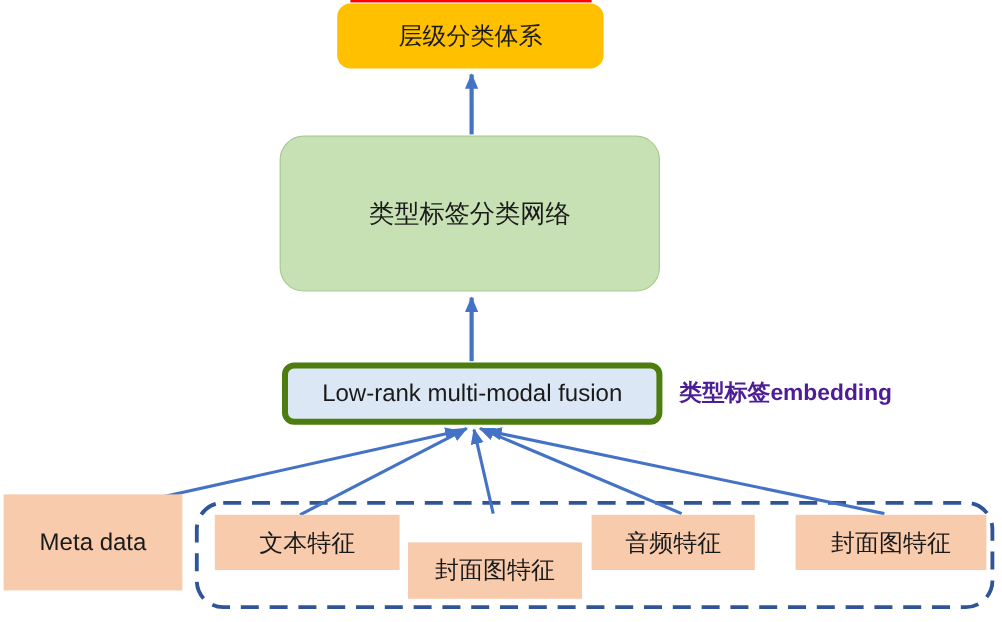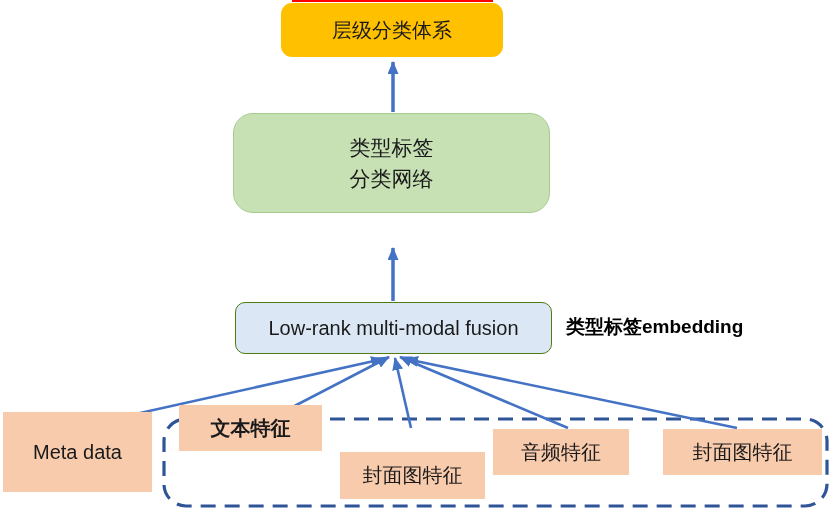--- a/index.html
+++ b/index.html
@@ -32,56 +32,56 @@
   }
   .node-hierarchy {
     left: 281px; top: 3px;
     width: 222px; height: 54px;
     background: #FFC000;
     border-radius: 11px;
     font-size: 20px;
   }
   .node-classifier {
     left: 233px; top: 113px;
-    width: 317px; height: 100px;
+    width: 317px; height: 130px;
     background: #C7E1B5;
     border: 1px solid #A6CC8F;
     border-radius: 20px;
     font-size: 21px;
     line-height: 31px;
-    flex-direction: column;
+    flex-direction: row;
   }
   .node-fusion {
     left: 235px; top: 302px;
     width: 317px; height: 52px;
     background: #DBE7F4;
-    border: 1px solid #4d7c0f;
+    border: 5px solid #4d7c0f;
     border-radius: 10px;
     font-size: 20px;
   }
   .embedding-note {
     position: absolute;
     left: 566px; top: 314px;
     font-size: 19px;
     font-weight: bold;
-    color: #000000;
+    color: #4c1d95;
     white-space: nowrap;
   }
   .input-box {
     position: absolute;
     background: #F8CBAD;
     display: flex;
     align-items: center;
     justify-content: center;
     font-size: 20px;
     color: #1a1a1a;
     box-sizing: border-box;
   }
   .input-meta  { left: 3px;   top: 412px; width: 149px; height: 80px; text-align: right; }
-  .input-text  { left: 179px; top: 405px; width: 143px; height: 46px; font-weight: bold; }
+  .input-text  { left: 179px; top: 429px; width: 154px; height: 46px; }
   .input-cover { left: 340px; top: 452px; width: 145px; height: 47px; }
   .input-audio { left: 493px; top: 429px; width: 136px; height: 46px; }
   .input-video { left: 663px; top: 429px; width: 159px; height: 46px; }
   .top-strip {
     position: absolute;
     left: 292px; top: 0;
     width: 201px; height: 2px;
     background: #FF0000;
   }
 </style>

